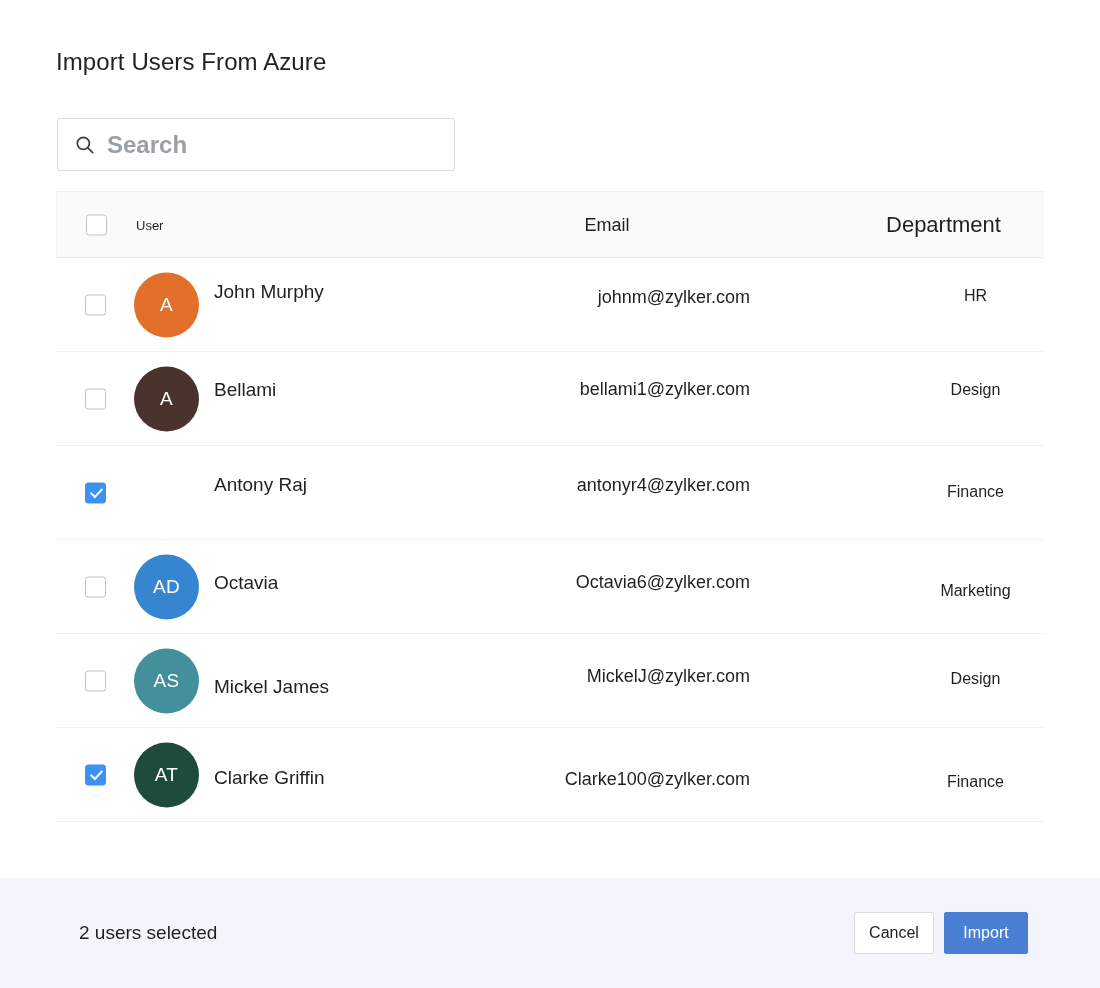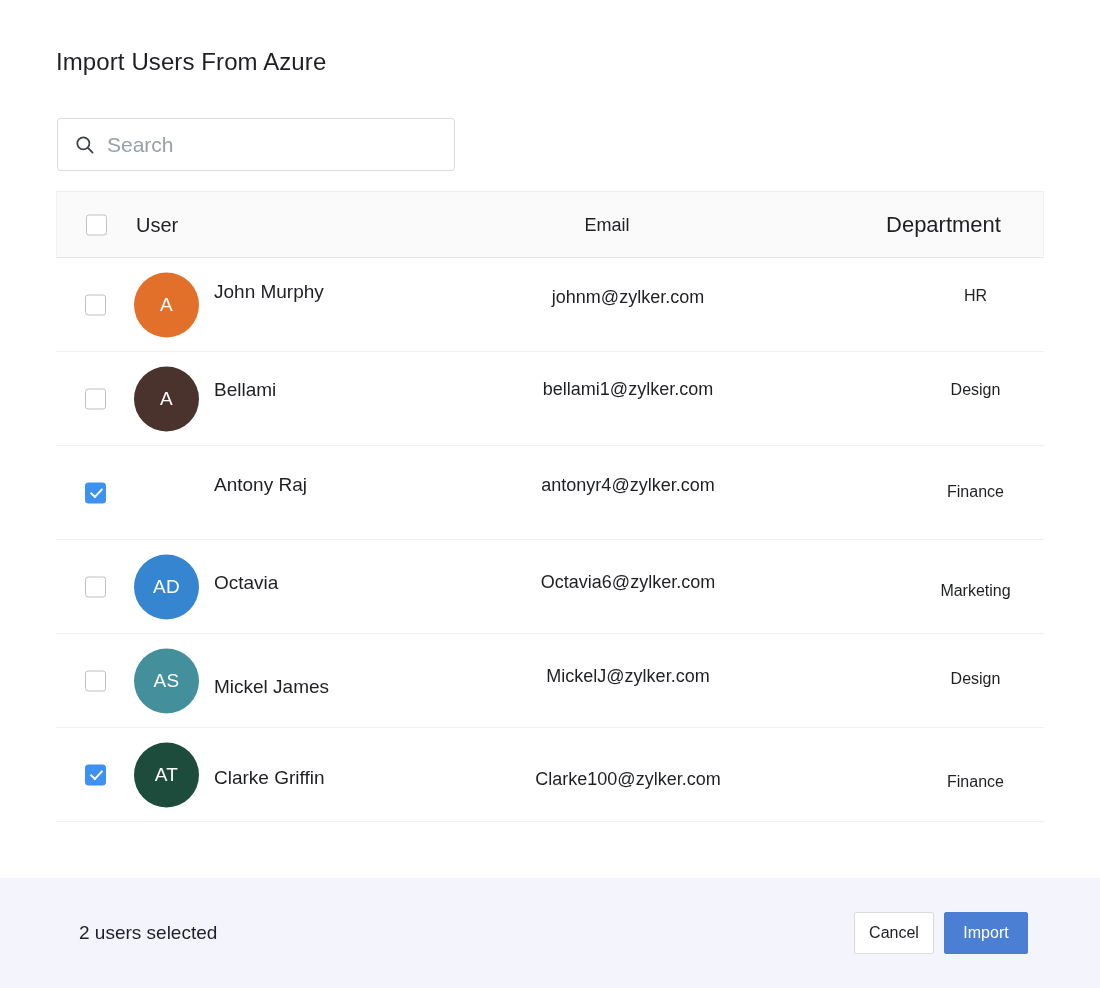--- a/index.html
+++ b/index.html
@@ -63,24 +63,25 @@
     margin-left: 16px;
     margin-right: 11px;
     flex: 0 0 auto;
     display: block;
   }
   .search-input {
     border: none;
     outline: none;
     background: transparent;
     font-family: "Liberation Sans", sans-serif;
-    font-size: 21px;
+    font-size: 24px;
     color: #ef4444;
     width: 320px;
     padding: 0;
+    font-weight: bold;
   }
   .search-input::placeholder {
     color: #9aa0a6;
     opacity: 1;
   }
 
   
   .user-table {
     position: absolute;
     left: 56px;
@@ -140,21 +141,21 @@
     border-width: 0 2.2px 2.2px 0;
     transform: rotate(43deg);
   }
 
   
   .th-user {
     position: absolute;
     left: 79px;
     top: 50%;
     transform: translateY(-50%);
-    font-size: 20px;
+    font-size: 13px;
     color: #1f2023;
   }
   .th-email {
     position: absolute;
     left: 400px;
     width: 300px;
     text-align: center;
     top: 50%;
     transform: translateY(-50%);
     font-size: 18px;
@@ -192,23 +193,23 @@
 
   .user-name {
     position: absolute;
     left: 158px;
     font-size: 19px;
     color: #1f2023;
     white-space: nowrap;
   }
   .cell-email {
     position: absolute;
-    left: 412px;
+    left: 374px;
     width: 320px;
-    text-align: center;
+    text-align: right;
     font-size: 18px;
     color: #1f2023;
     white-space: nowrap;
   }
   .cell-dept {
     position: absolute;
     left: 778px;
     width: 283px;
     text-align: center;
     font-size: 16px;

